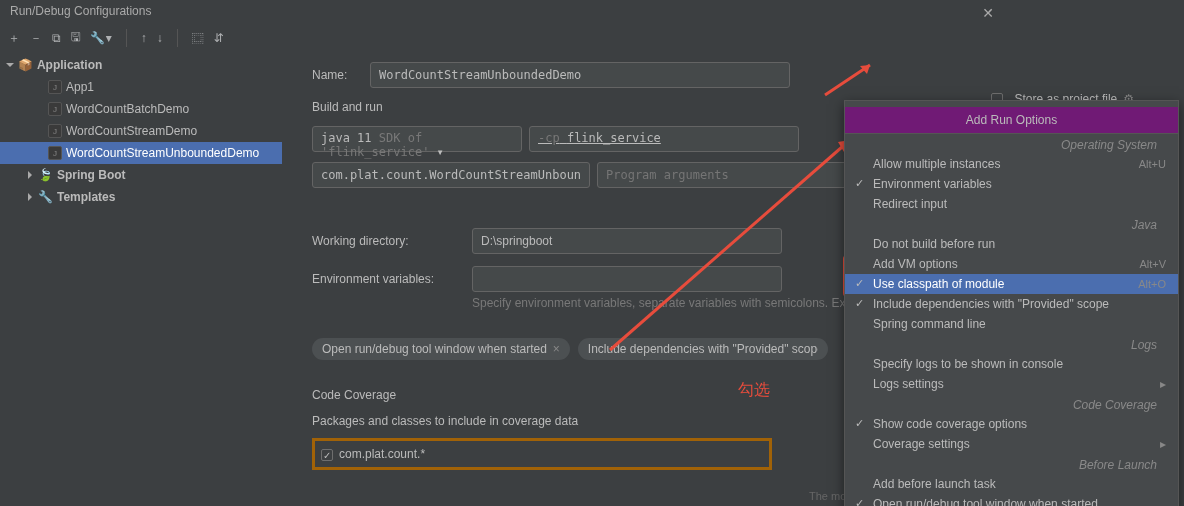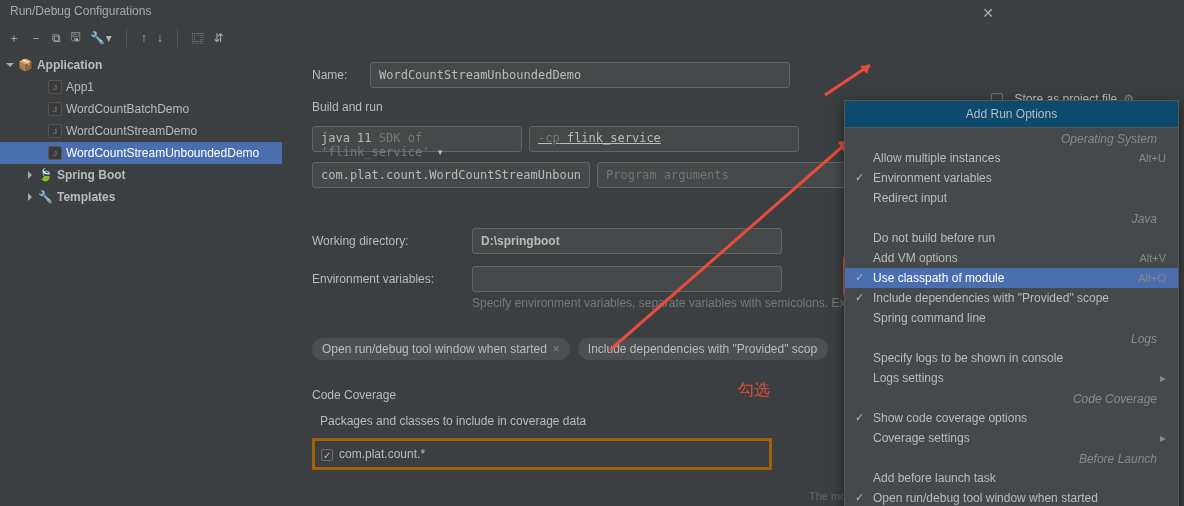--- a/index.html
+++ b/index.html
@@ -28,21 +28,21 @@
 .buildrun-row .inp { font-family: monospace; }
 .placeholder { color: #787878; }
 .modify-link { color: #589df6; cursor: pointer; position:absolute; right:70px; top:90px;}
 .modify-link .shortcut { color:#888; margin-left:4px;}
 .chk { width:12px; height:12px; border:1px solid #6e6e6e; display:inline-block; vertical-align:middle; margin-right:6px; border-radius:2px;}
 .chk.on::after { content:"✓"; color:#bbb; font-size:10px; position:relative; top:-2px; left:1px;}
 .chip { background:#4c5052; border-radius:12px; padding:4px 10px; color:#bbbbbb; display:inline-flex; align-items:center; gap:6px; margin-right:8px; font-size:12px;}
 .chip .x { color:#888; }
 .hint { color:#787878; font-size:12px; margin-top:4px;}
 .popup { position:absolute; right:5px; top:100px; width:335px; background:#46494b; border:1px solid #555; box-shadow:0 4px 12px rgba(0,0,0,.5); z-index:10; padding-bottom:6px;}
-.popup-h { background:#0c4a6e; color:#bbb; text-align:center; padding:6px 0; border-bottom:1px solid #555;}
+.popup-h { background:#701a75; color:#bbb; text-align:center; padding:6px 0; border-bottom:1px solid #555;margin-top:6px;}
 .popup-section { color:#898989; font-style:italic; text-align:right; padding:4px 21px 2px; font-size:12px;}
 .popup-item { display:flex; align-items:center; padding:3px 12px 3px 28px; color:#bbb; position:relative; height:20px;}
 .popup-item .check { position:absolute; left:10px; top:3px; color:#bbb; font-size:11px;}
 .popup-item .sc { margin-left:auto; color:#888; font-size:11px;}
 .popup-item.sel { background:#4b6eaf; color:#fff;}
 .popup-item .arrow-r { margin-left:auto; color:#888;}
 .red-box { position:absolute; border:2px solid #e74c3c; border-radius:4px; pointer-events:none;}
 .red-arrow { position:absolute; pointer-events:none;}
 .annot { position:absolute; color:#e74c3c; font-size:16px; font-weight:normal;}
 .watermark { position:absolute; right:10px; bottom:8px; color:#888; font-size:13px; opacity:.7;}
@@ -114,40 +114,40 @@
       <div class="inp" style="width:270px;text-decoration:underline;"><span class="placeholder">-cp</span> <span>flink_service</span></div>
     </div>
     <div class="buildrun-row">
       <input type="text" class="inp" style="width: 278px;" value="com.plat.count.WordCountStreamUnboundedD">
       <input type="text" class="inp" style="width: 250px;" placeholder="Program arguments">
     </div>
 
     <div style="height:30px;"></div>
     <div class="row">
       <span class="label">Working directory:</span>
-      <input type="text" class="inp" style="width: 310px; font-family: sans-serif; font-weight: bold;" value="D:\springboot">
+      <input type="text" class="inp" style="width: 310px; font-family: sans-serif;" value="D:\springboot">
     </div>
     <div class="row" style="margin-bottom:2px;">
       <span class="label">Environment variables:</span>
       <input type="text" class="inp" style="width: 310px;">
     </div>
     <div class="hint" style="margin-left:160px;">Specify environment variables, separate variables with semicolons. Exam</div>
 
     <div style="margin-top:28px; display:flex;">
       <span class="chip">
           <span>Open run/debug tool window when started</span>
           <span class="x">×</span>
         </span>
       <span class="chip">
           <span style="white-space:nowrap; max-width:230px; overflow:hidden;">Include dependencies with "Provided" scope</span>
         </span>
     </div>
 
     <div class="section-h" style="margin-top:28px;">Code Coverage</div>
-    <div style="margin-bottom:10px;margin-left:8px;">Packages and classes to include in coverage data</div>
+    <div style="margin-bottom:10px;">Packages and classes to include in coverage data</div>
     <div style="border:3px solid #a16207; padding:6px; width:460px; background:#3c3f41;">
       <div><span class="chk on"></span><span>com.plat.count.*</span></div>
     </div>
 
   </div>
 </div>
 
 <div class="popup">
   <div class="popup-h">Add Run Options</div>
   <div class="popup-section">Operating System</div>

